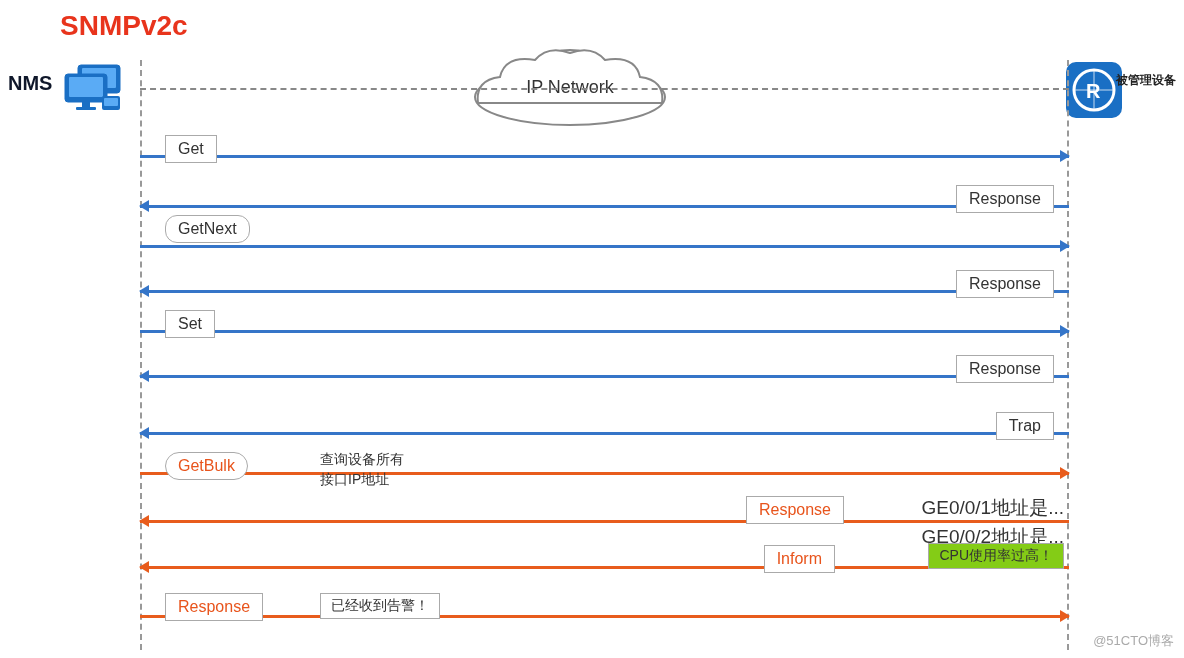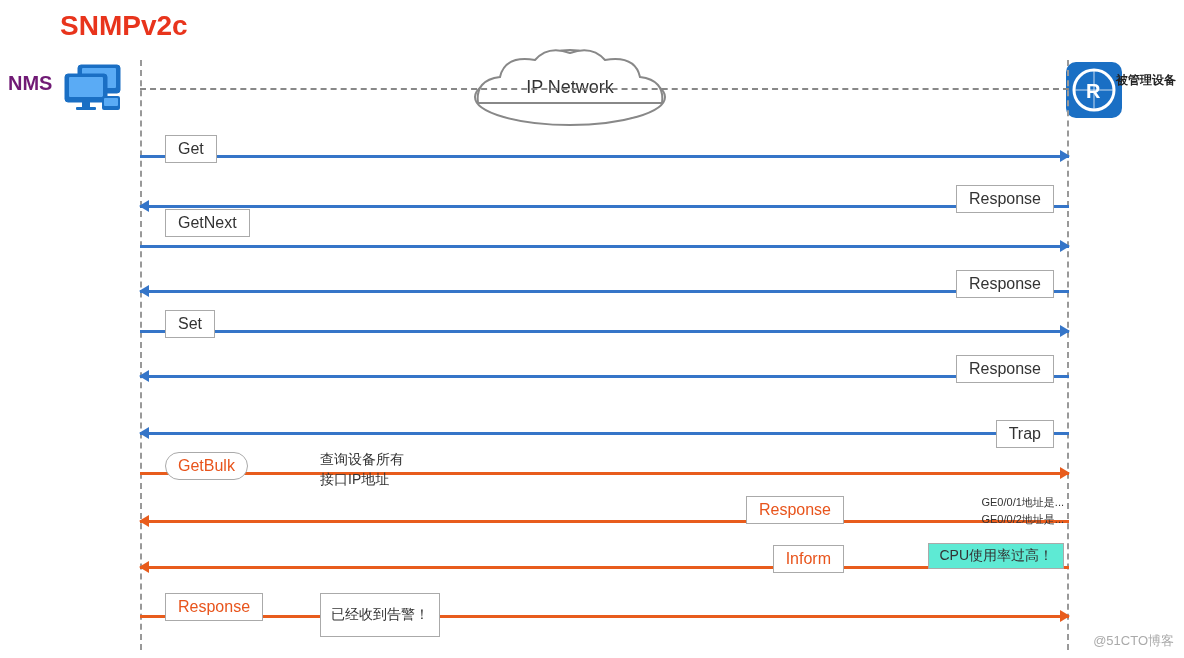--- a/index.html
+++ b/index.html
@@ -21,21 +21,21 @@
       color: #e8341c;
     }
 
     
     .nms-label {
       position: absolute;
       top: 72px;
       left: 8px;
       font-size: 20px;
       font-weight: bold;
-      color: #701a75;
+      color: #0f172a;
     }
 
     .nms-icon {
       position: absolute;
       top: 60px;
       left: 60px;
       width: 70px;
       height: 60px;
     }
 
@@ -249,57 +249,57 @@
 
 <div style="position:absolute; top:88px; left:140px; right:115px; border-top:2px dashed #888;"></div>
 
 <div class="arrow-right" style="top:155px; left:140px; right:115px;"></div>
 <div class="msg-box" style="top:135px; left:165px;">Get</div>
 
 <div class="arrow-left" style="top:205px; left:140px; right:115px;"></div>
 <div class="msg-box" style="top:185px; right:130px;">Response</div>
 
 <div class="arrow-right" style="top:245px; left:140px; right:115px;"></div>
-<div class="msg-box" style="top:209px; left:165px;">GetNext</div>
+<div class="msg-box" style="top:215px; left:165px;border-radius:12px;">GetNext</div>
 
 <div class="arrow-left" style="top:290px; left:140px; right:115px;"></div>
 <div class="msg-box" style="top:270px; right:130px;">Response</div>
 
 <div class="arrow-right" style="top:330px; left:140px; right:115px;"></div>
 <div class="msg-box" style="top:310px; left:165px;">Set</div>
 
 <div class="arrow-left" style="top:375px; left:140px; right:115px;"></div>
 <div class="msg-box" style="top:355px; right:130px;">Response</div>
 
 <div class="arrow-left" style="top:432px; left:140px; right:115px;"></div>
-<div class="msg-box" style="top:412px; right:130px;margin-top:8px;">Trap</div>
+<div class="msg-box" style="top:412px; right:130px;">Trap</div>
 
 <div class="arrow-right-orange" style="top:472px; left:140px; right:115px;"></div>
 <div class="msg-box orange-text" style="top:452px; left:165px;border-radius:14px;">GetBulk</div>
 
 <div class="extra-text" style="top:450px; left:320px; font-size:14px; line-height:1.4;">
   <span style="white-space:pre-line;">查询设备所有
 接口IP地址</span>
 </div>
 
 <div class="arrow-left-orange" style="top:520px; left:140px; right:115px;"></div>
 <div class="msg-box orange-text" style="top:496px; right:340px;">Response</div>
 
-<div class="extra-text" style="top:494px; right:120px; font-size:11px; line-height:1.5;">
+<div class="extra-text" style="top:494px; right:120px; font-size:19px; line-height:1.5;">
   <span style="white-space:pre-line;">GE0/0/1地址是...
 GE0/0/2地址是...</span>
 </div>
 
 <div class="arrow-left-orange" style="top:566px; left:140px; right:115px;"></div>
-<div class="msg-box orange-text" style="top:545px; right:340px;">Inform</div>
-
-<div class="extra-text" style="top:543px; right:120px; font-size:14px; border:1px solid #aaa; padding:3px 10px; background:#5eead4;">
+<div class="msg-box orange-text" style="top:545px; right:349px;">Inform</div>
+
+<div class="extra-text" style="top:543px; right:120px; font-size:14px; border:1px solid #aaa; padding:3px 10px; background:#84cc16;">
   <span>CPU使用率过高！</span>
 </div>
 
 <div class="arrow-right-orange" style="top:615px; left:140px; right:115px;"></div>
 <div class="msg-box orange-text" style="top:593px; left:165px;">Response</div>
 
-<div class="extra-text" style="top:593px; left:320px; font-size:14px; border:1px solid #aaa; padding:12px 10px; background:#fff;">
+<div class="extra-text" style="top:593px; left:320px; font-size:14px; border:1px solid #aaa; padding:3px 10px; background:#fff;">
   <span>已经收到告警！</span>
 </div>
 
 <div class="watermark">@51CTO博客</div>
 
 </body></html>

